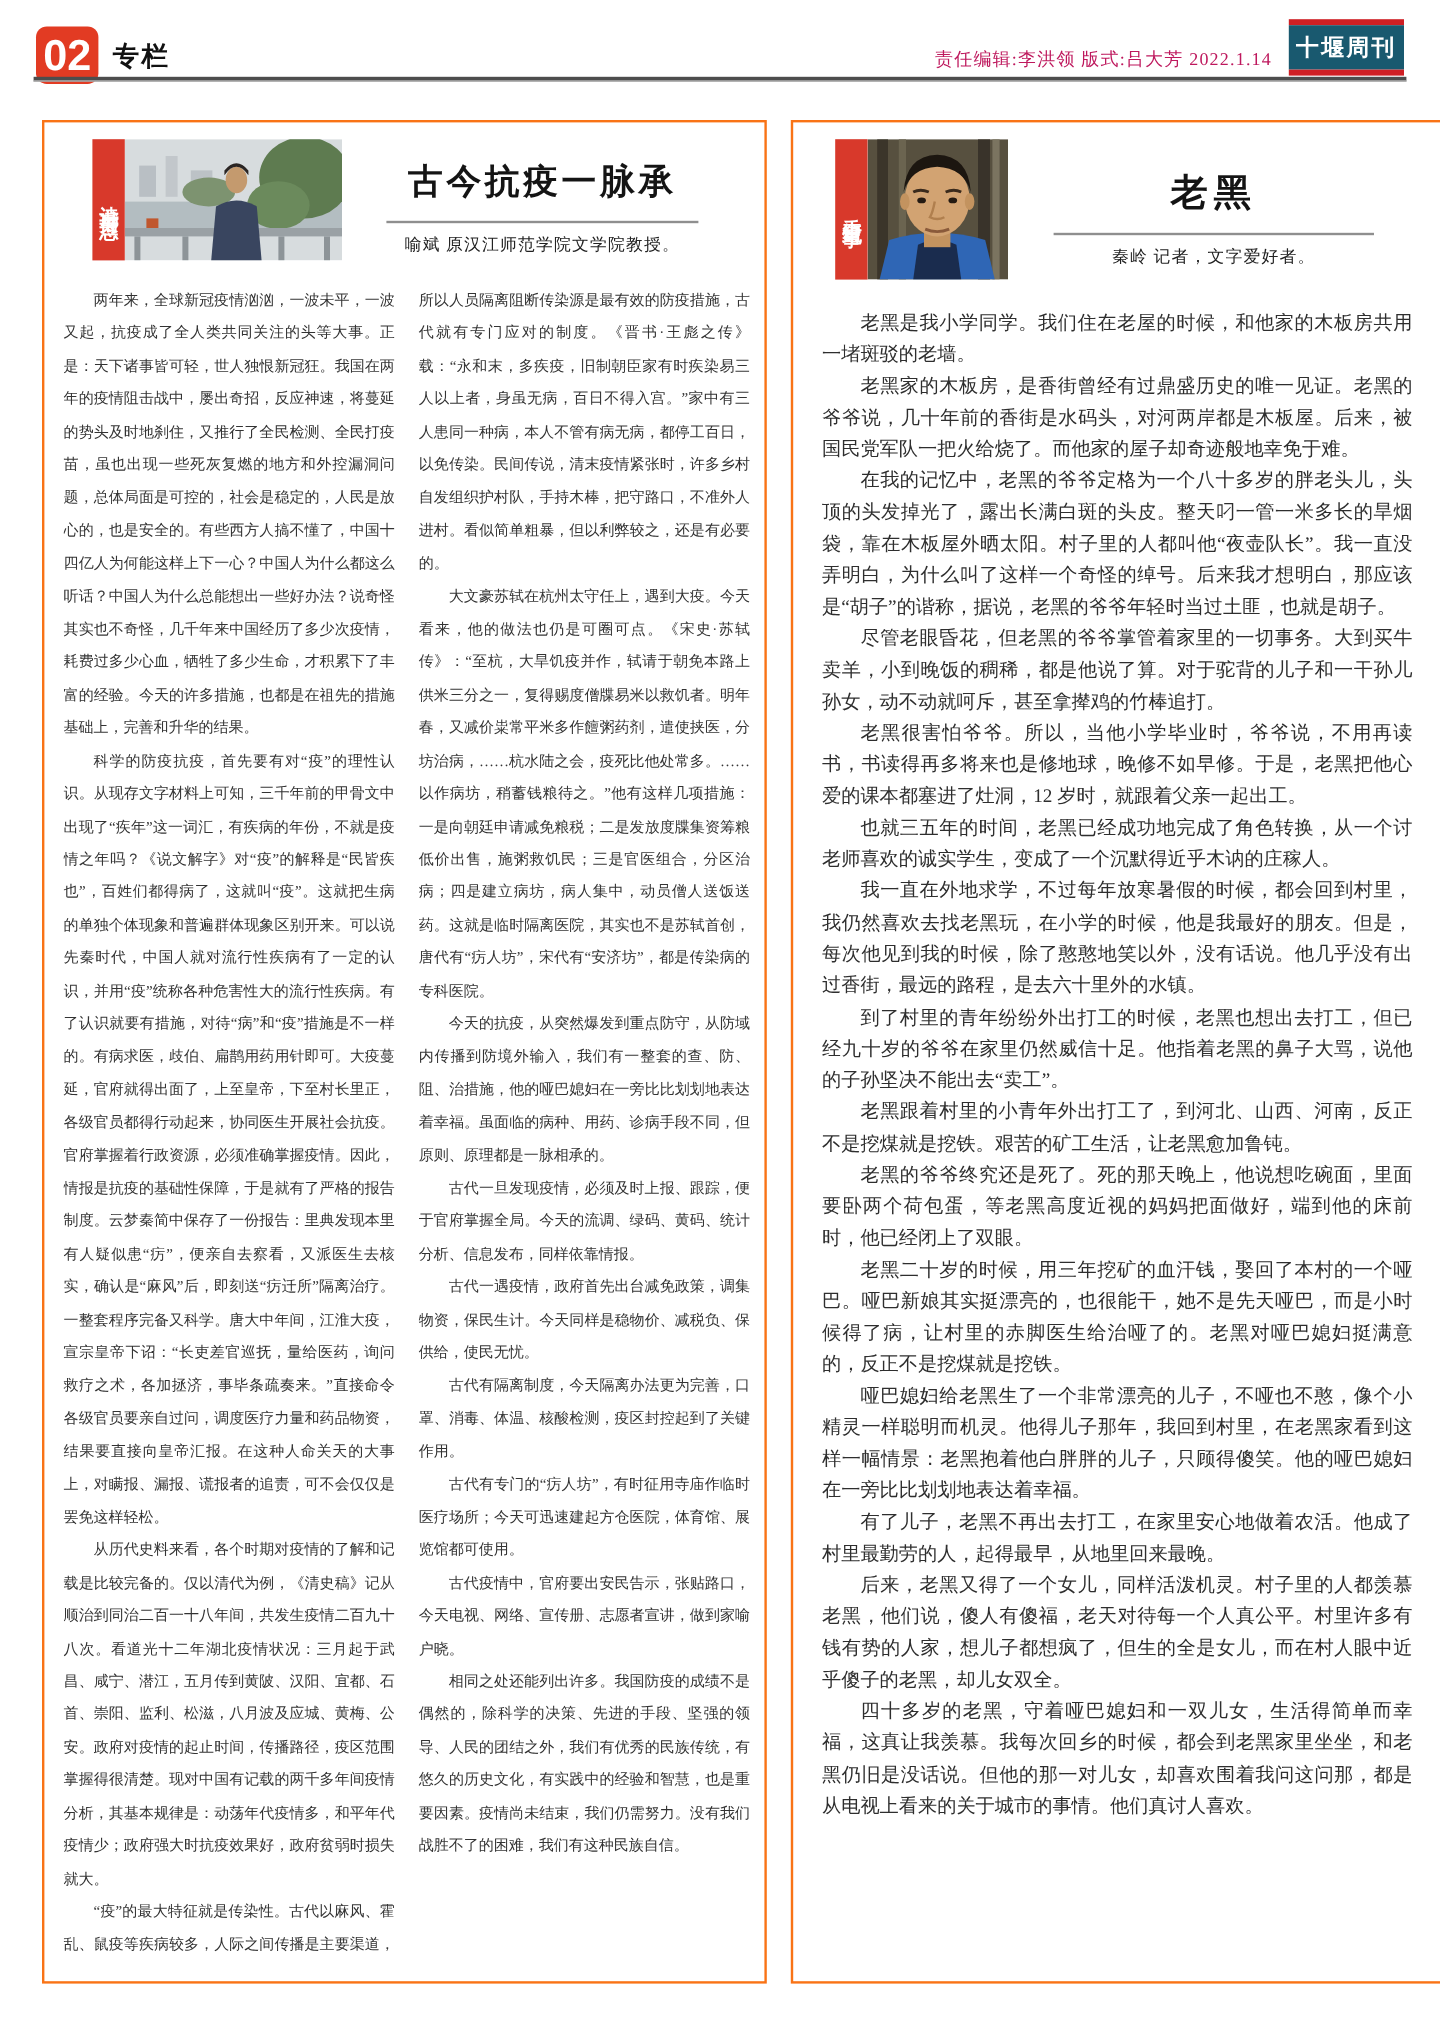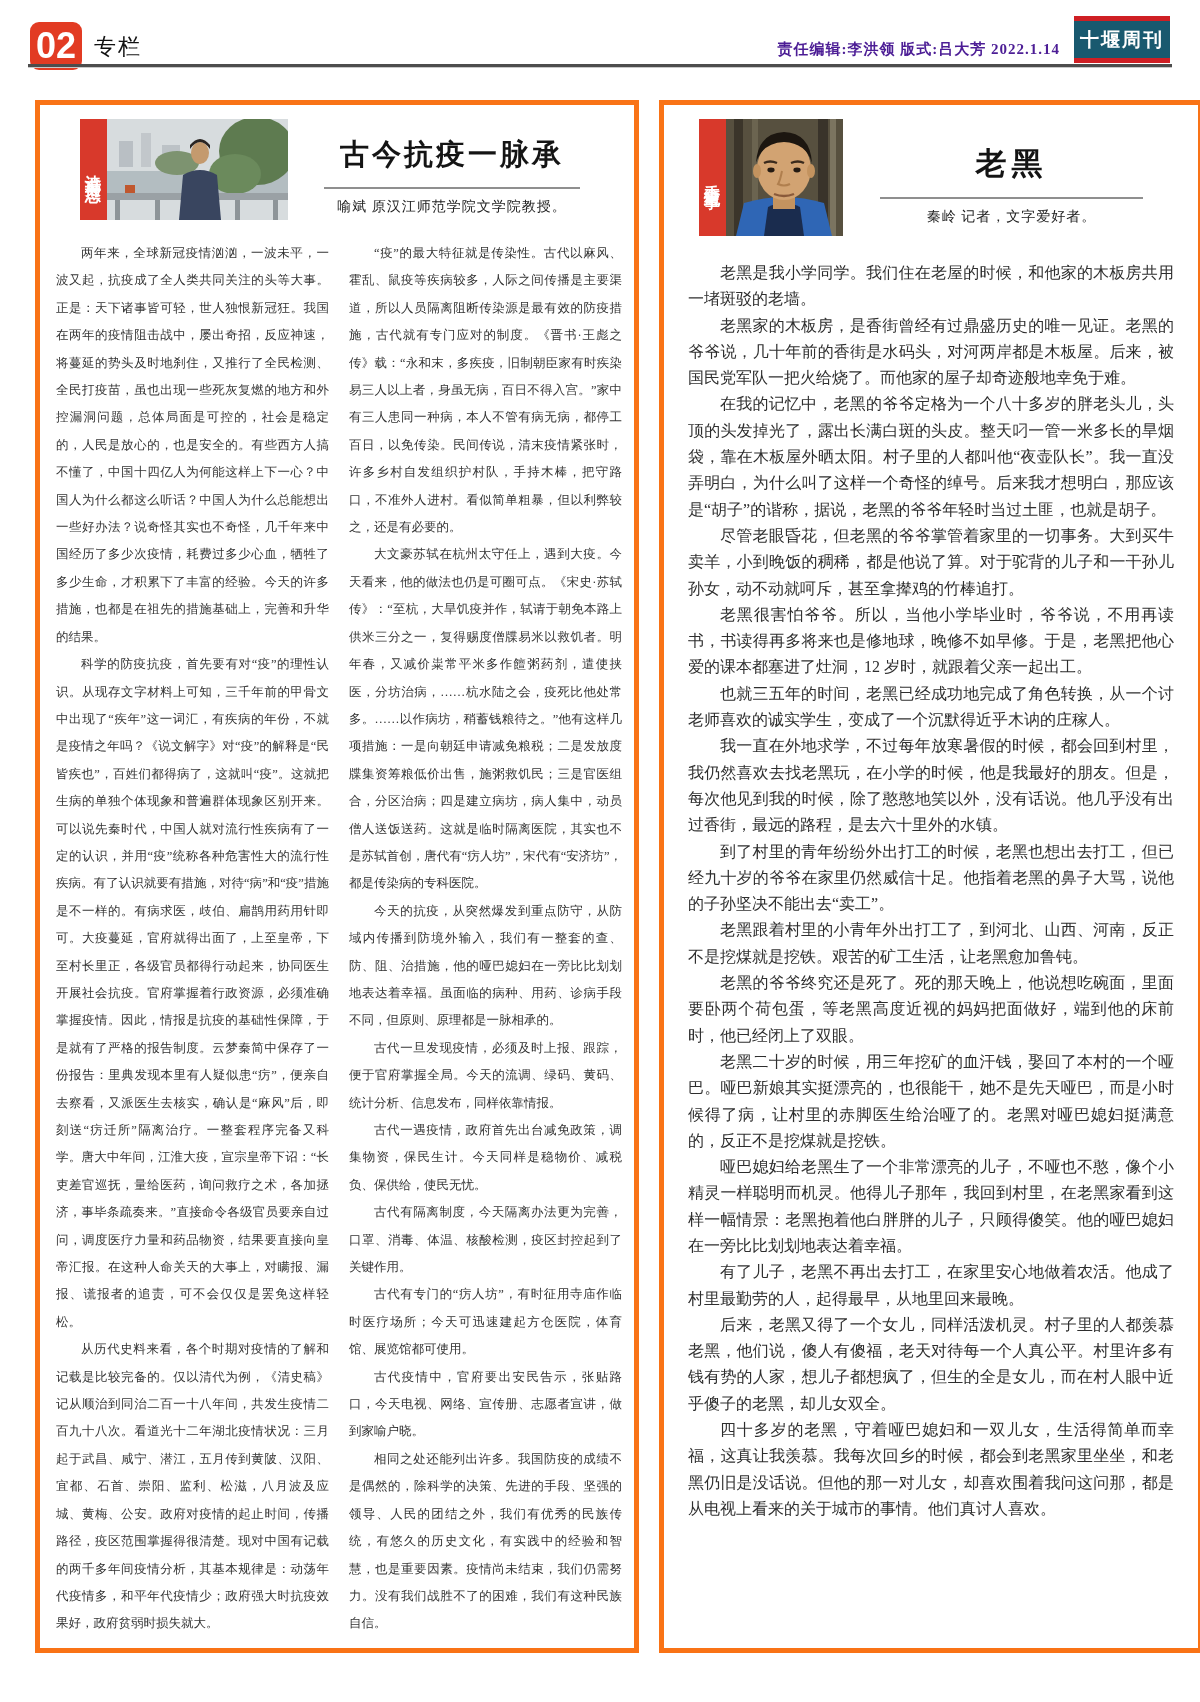--- a/index.html
+++ b/index.html
@@ -4,32 +4,32 @@
 <style>
   html,body{margin:0;padding:0;background:#fff;}
   body{width:1200px;height:1702px;position:relative;overflow:hidden;
        font-family:"Liberation Serif","DejaVu Serif",serif;color:#2b2b2b;}
   .page{position:absolute;inset:0;background:#fff;}
 
   
   .pagenum-box{position:absolute;left:30px;top:22px;width:52px;height:48px;
     background:#e23b23;border-radius:9px;display:flex;align-items:center;justify-content:center;}
   .pagenum-box span{color:#fff;font-family:"Liberation Sans",sans-serif;font-size:36px;font-weight:bold;line-height:1;}
-  .section-label{position:absolute;left:94px;top:32px;font-size:22px;font-weight:normal;color:#111;
+  .section-label{position:absolute;left:94px;top:32px;font-size:22px;font-weight:bold;color:#111;
     font-family:"Liberation Sans",sans-serif;letter-spacing:2px;}
-  .editor-line{position:absolute;right:140px;top:40px;font-size:15px;font-weight:bold;color:#4c1d95;letter-spacing:1px;}
+  .editor-line{position:absolute;right:140px;top:40px;font-size:15px;font-weight:normal;color:#be185d;letter-spacing:1px;}
   .masthead{position:absolute;right:30px;top:16px;width:96px;height:47px;display:flex;flex-direction:column;}
   .masthead .stripe{height:5px;background:#cf1f24;}
   .masthead .mast-mid{flex:1;background:#19596f;display:flex;align-items:center;justify-content:center;text-align:right;}
   .masthead .mast-mid span{color:#fff;font-size:19px;font-weight:bold;letter-spacing:2px;}
   .main-rule{position:absolute;left:28px;right:28px;top:64px;height:3px;background:#4d4d4d;
     border-bottom:1px solid #c9c9c9;}
 
   
-  .art-box{position:absolute;top:100px;height:1553px;border:5px solid #f97316;background:#fff;box-sizing:border-box;}
+  .art-box{position:absolute;top:100px;height:1553px;border:2px solid #f97316;background:#fff;box-sizing:border-box;}
   .art-box.left-box{left:35px;width:604px;}
   .art-box.right-box{left:659px;width:544px;}
 
   .art-header{display:flex;margin:14px 18px 0 40px;}
   .right-box .art-header{margin:14px 18px 0 35px;}
   .vstrip{background:#d8392b;color:#fff;display:flex;align-items:center;justify-content:center;flex:0 0 27px;}
   .vstrip span{writing-mode:vertical-lr;text-orientation:upright;font-size:16px;font-weight:bold;
     letter-spacing:3px;line-height:27px;}
   .photo{flex:0 0 auto;display:block;}
   .title-area{flex:1;text-align:center;padding-top:16px;}

